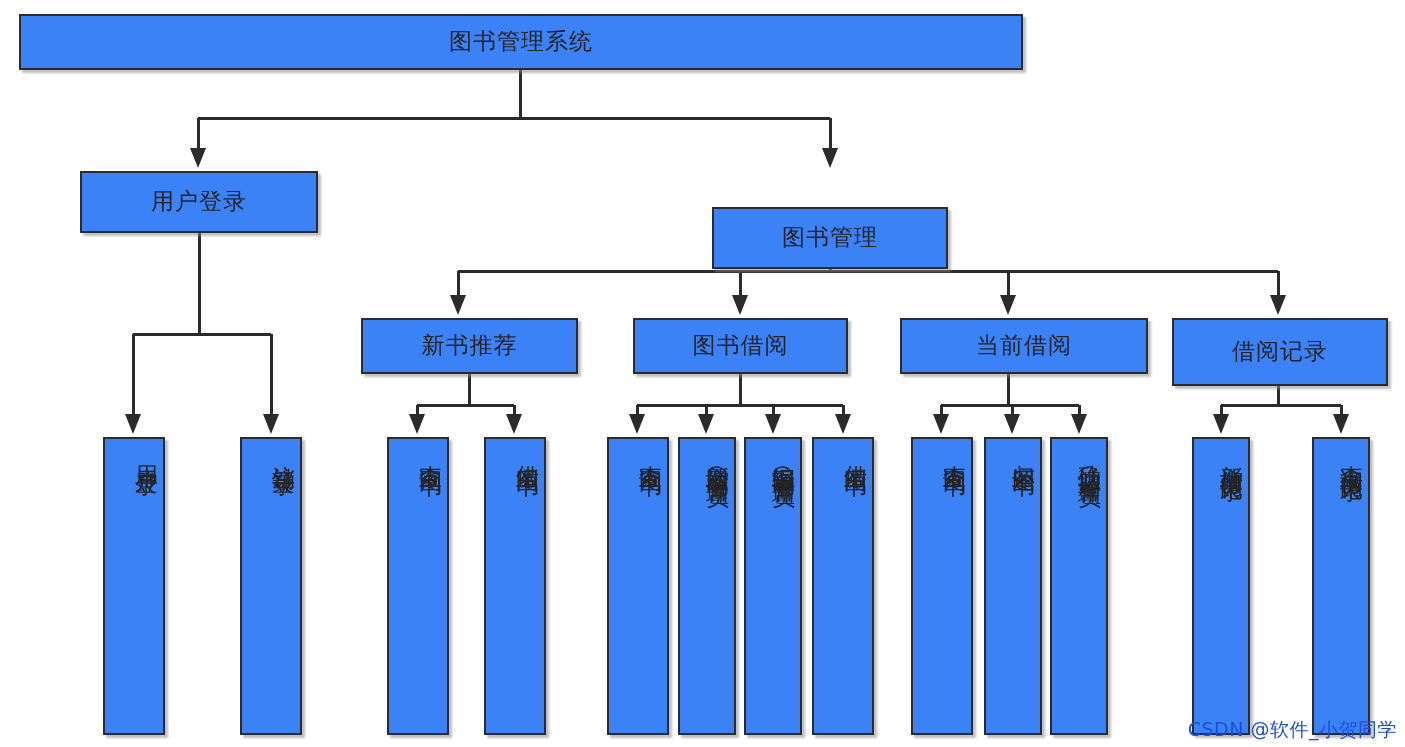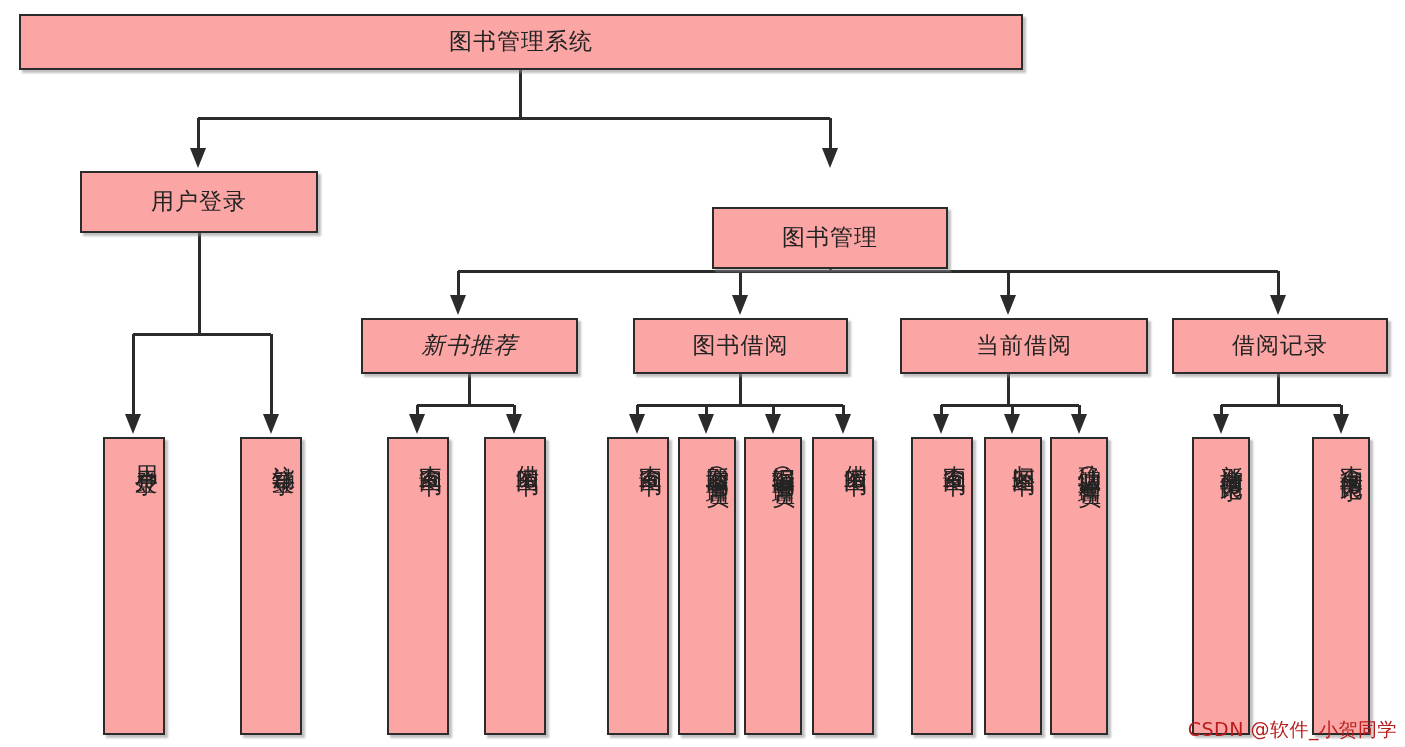--- a/index.html
+++ b/index.html
@@ -20,21 +20,21 @@
   #wires {
     position: absolute;
     left: 0;
     top: 0;
     width: 1405px;
     height: 747px;
   }
   .node {
     position: absolute;
     box-sizing: border-box;
-    background: #fca5a5;
+    background: #3b82f6;
     border: 2.5px solid #2b2b2b;
     box-shadow: 3px 3px 2px rgba(140,140,140,0.55);
     display: flex;
     align-items: center;
     justify-content: center;
     color: #232323;
     text-align: center;
     z-index: 2;
   }
   .node.horiz {
@@ -54,21 +54,21 @@
   .node.vert .label {
     writing-mode: vertical-rl;
     text-orientation: upright;
     display: block;
   }
   .watermark {
     position: absolute;
     right: 8px;
     bottom: 4px;
     font-size: 19px;
-    color: #b91c1c;
+    color: #1d4ed8;
     letter-spacing: 0.5px;
     z-index: 5;
     white-space: nowrap;
     font-family: "DejaVu Sans", "Liberation Sans", sans-serif;
   }
 </style>
 </head>
 <body>
 
 <div id="canvas">
@@ -131,30 +131,30 @@
   <div id="nodes-layer">
       <div class="node horiz" style="left: 19px; top: 14px; width: 1004px; height: 56px;">
         <span class="label">图书管理系统</span>
       </div>
       <div class="node horiz" style="left: 80px; top: 171px; width: 238px; height: 62px;">
         <span class="label">用户登录</span>
       </div>
       <div class="node horiz" style="left: 712px; top: 171px; width: 236px; height: 62px; margin-top: 36px;">
         <span class="label">图书管理</span>
       </div>
-      <div class="node horiz" style="left: 361px; top: 318px; width: 217px; height: 56px; font-style: italic;">
+      <div class="node horiz" style="left: 361px; top: 318px; width: 217px; height: 56px;">
         <span class="label">新书推荐</span>
       </div>
       <div class="node horiz" style="left: 633px; top: 318px; width: 215px; height: 56px;">
         <span class="label">图书借阅</span>
       </div>
       <div class="node horiz" style="left: 900px; top: 318px; width: 248px; height: 56px;">
         <span class="label">当前借阅</span>
       </div>
-      <div class="node horiz" style="left: 1172px; top: 318px; width: 216px; height: 56px;">
+      <div class="node horiz" style="left: 1172px; top: 318px; width: 216px; height: 68px;">
         <span class="label">借阅记录</span>
       </div>
       <div class="node vert" style="left: 103px; top: 437px; width: 62px; height: 298px;">
         <span class="label">用户登录</span>
       </div>
       <div class="node vert" style="left: 240px; top: 437px; width: 62px; height: 298px;">
         <span class="label">注销登录</span>
       </div>
       <div class="node vert" style="left: 387px; top: 437px; width: 62px; height: 298px;">
         <span class="label">查询图书</span>

